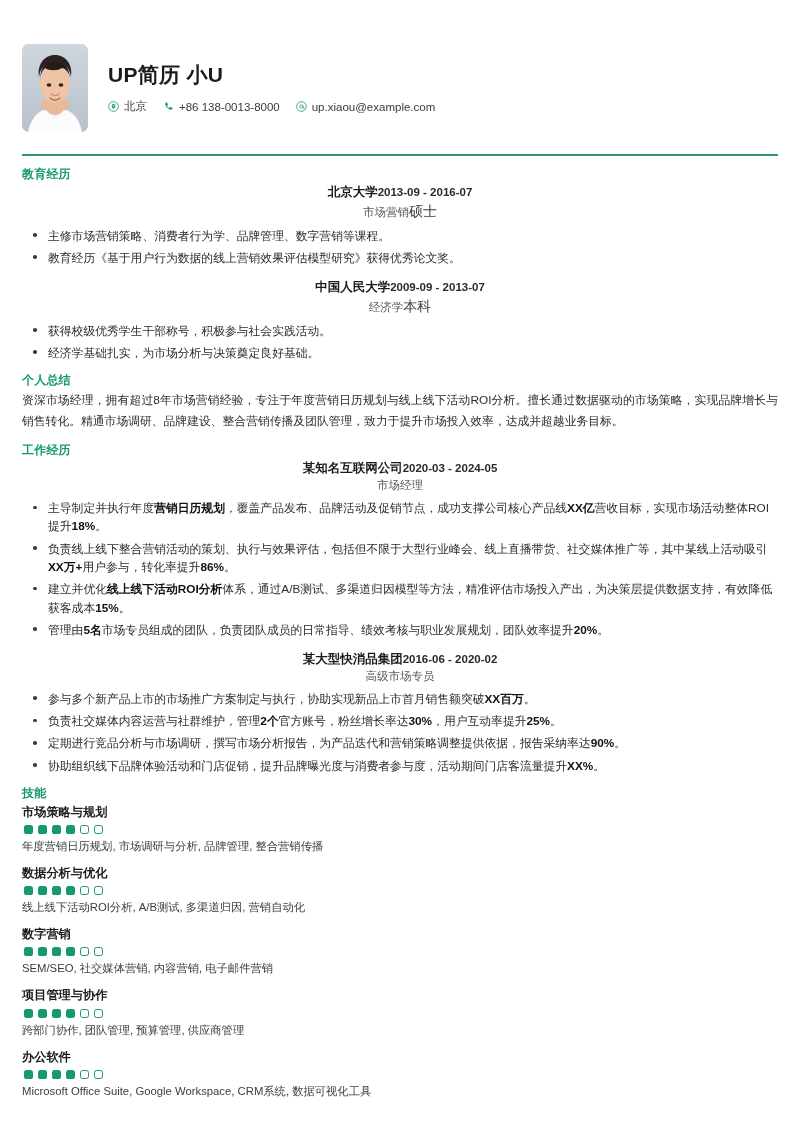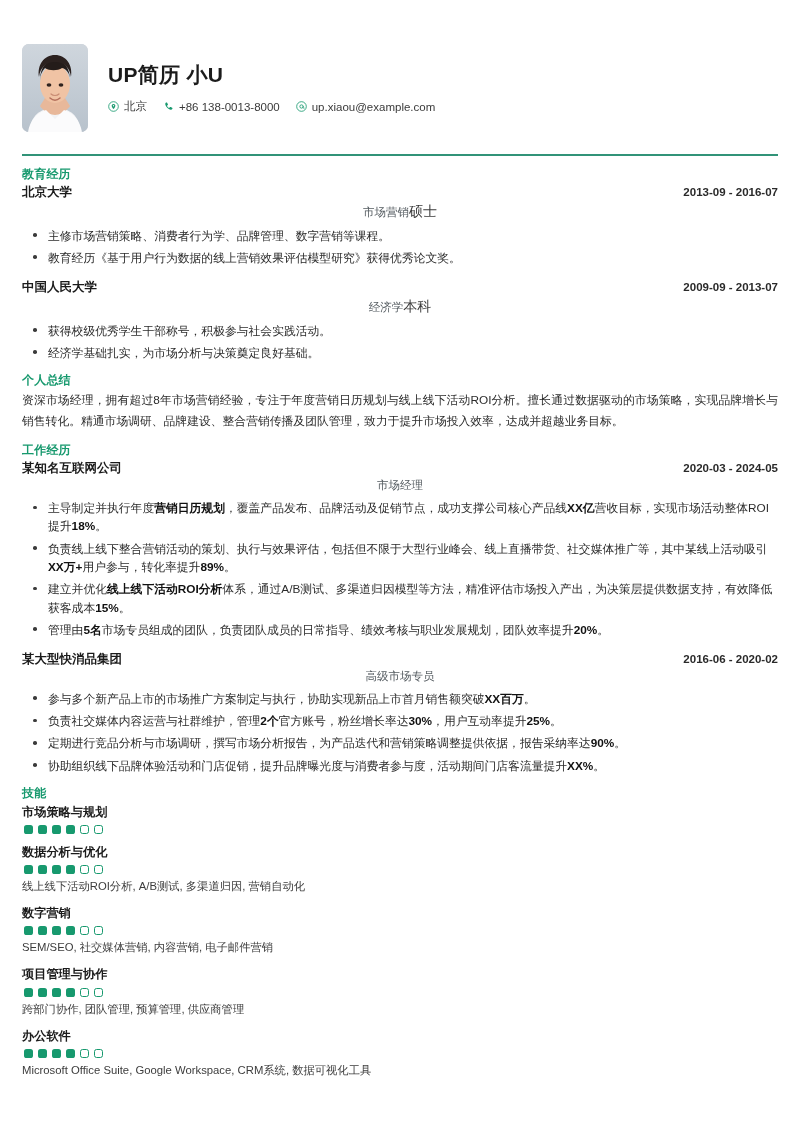--- a/index.html
+++ b/index.html
@@ -36,21 +36,21 @@
   .rule { height:1.6px; background:#1f8a6d; margin:12px 0 0 0; opacity:.92; }
 
   
   .section { margin-top:11px; }
   .sec-title {
     font-size:12px; font-weight:bold; color:#17996e; line-height:1.3;
     margin-bottom:1px; letter-spacing:.2px;
   }
   .entry { margin-bottom:2px; }
   .entry + .entry { margin-top:11px; }
-  .entry-top { display:flex; justify-content:space-between; align-items:baseline; }
+  .entry-top { display:flex; justify-content:center; align-items:baseline; }
   .org { font-size:12.5px; font-weight:bold; color:#1b1b1b; line-height:1.45; }
   .date { font-size:11.5px; font-weight:bold; color:#2a2a2a; white-space:nowrap; line-height:1.45; }
   .entry-sub { display:flex; justify-content:center; align-items:baseline; }
   .role { font-size:11.5px; color:#555c61; line-height:1.45; }
   .sub-right { font-size:14px; color:#3a3a3a; white-space:nowrap; line-height:1.45; }
 
   ul.bullets { list-style:none; margin-top:5px; }
   ul.bullets li {
     position:relative; padding-left:26px; font-size:11.8px; color:#2b2b2b;
     line-height:1.55; margin-bottom:4px;
@@ -186,21 +186,21 @@
     <div class="entry">
       <div class="entry-top">
         <span class="org">某知名互联网公司</span>
         <span class="date">2020-03 - 2024-05</span>
       </div>
       <div class="entry-sub">
         <span class="role">市场经理</span>
       </div>
       <ul class="bullets">
         <li>主导制定并执行年度<b>营销日历规划</b>，覆盖产品发布、品牌活动及促销节点，成功支撑公司核心产品线<b>XX亿</b>营收目标，实现市场活动整体ROI提升<b>18%</b>。</li>
-        <li>负责线上线下整合营销活动的策划、执行与效果评估，包括但不限于大型行业峰会、线上直播带货、社交媒体推广等，其中某线上活动吸引<b>XX万+</b>用户参与，转化率提升<b>89%</b>。</li>
+        <li>负责线上线下整合营销活动的策划、执行与效果评估，包括但不限于大型行业峰会、线上直播带货、社交媒体推广等，其中某线上活动吸引<b>XX万+</b>用户参与，转化率提升<b>86%</b>。</li>
         <li>建立并优化<b>线上线下活动ROI分析</b>体系，通过A/B测试、多渠道归因模型等方法，精准评估市场投入产出，为决策层提供数据支持，有效降低获客成本<b>15%</b>。</li>
         <li>管理由<b>5名</b>市场专员组成的团队，负责团队成员的日常指导、绩效考核与职业发展规划，团队效率提升<b>20%</b>。</li>
       </ul>
     </div>
 
     <div class="entry">
       <div class="entry-top">
         <span class="org">某大型快消品集团</span>
         <span class="date">2016-06 - 2020-02</span>
       </div>
@@ -222,20 +222,21 @@
     <div class="skill">
       <div class="skill-name">市场策略与规划</div>
       <div class="dots">
           <span class="dot on"></span>
           <span class="dot on"></span>
           <span class="dot on"></span>
           <span class="dot on"></span>
           <span class="dot off"></span>
           <span class="dot off"></span>
         </div>
+      <div class="skill-kw">年度营销日历规划, 市场调研与分析, 品牌管理, 整合营销传播</div>
     </div>
 
     <div class="skill">
       <div class="skill-name">数据分析与优化</div>
       <div class="dots">
           <span class="dot on"></span>
           <span class="dot on"></span>
           <span class="dot on"></span>
           <span class="dot on"></span>
           <span class="dot off"></span>

